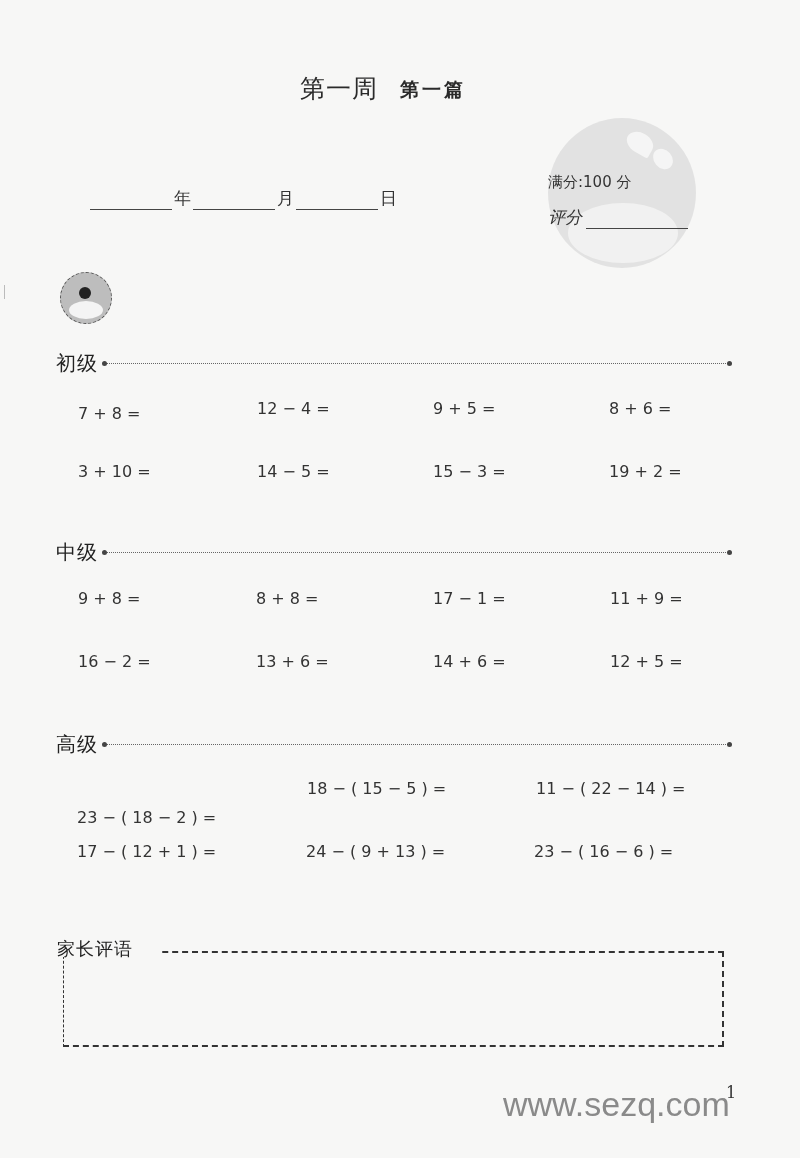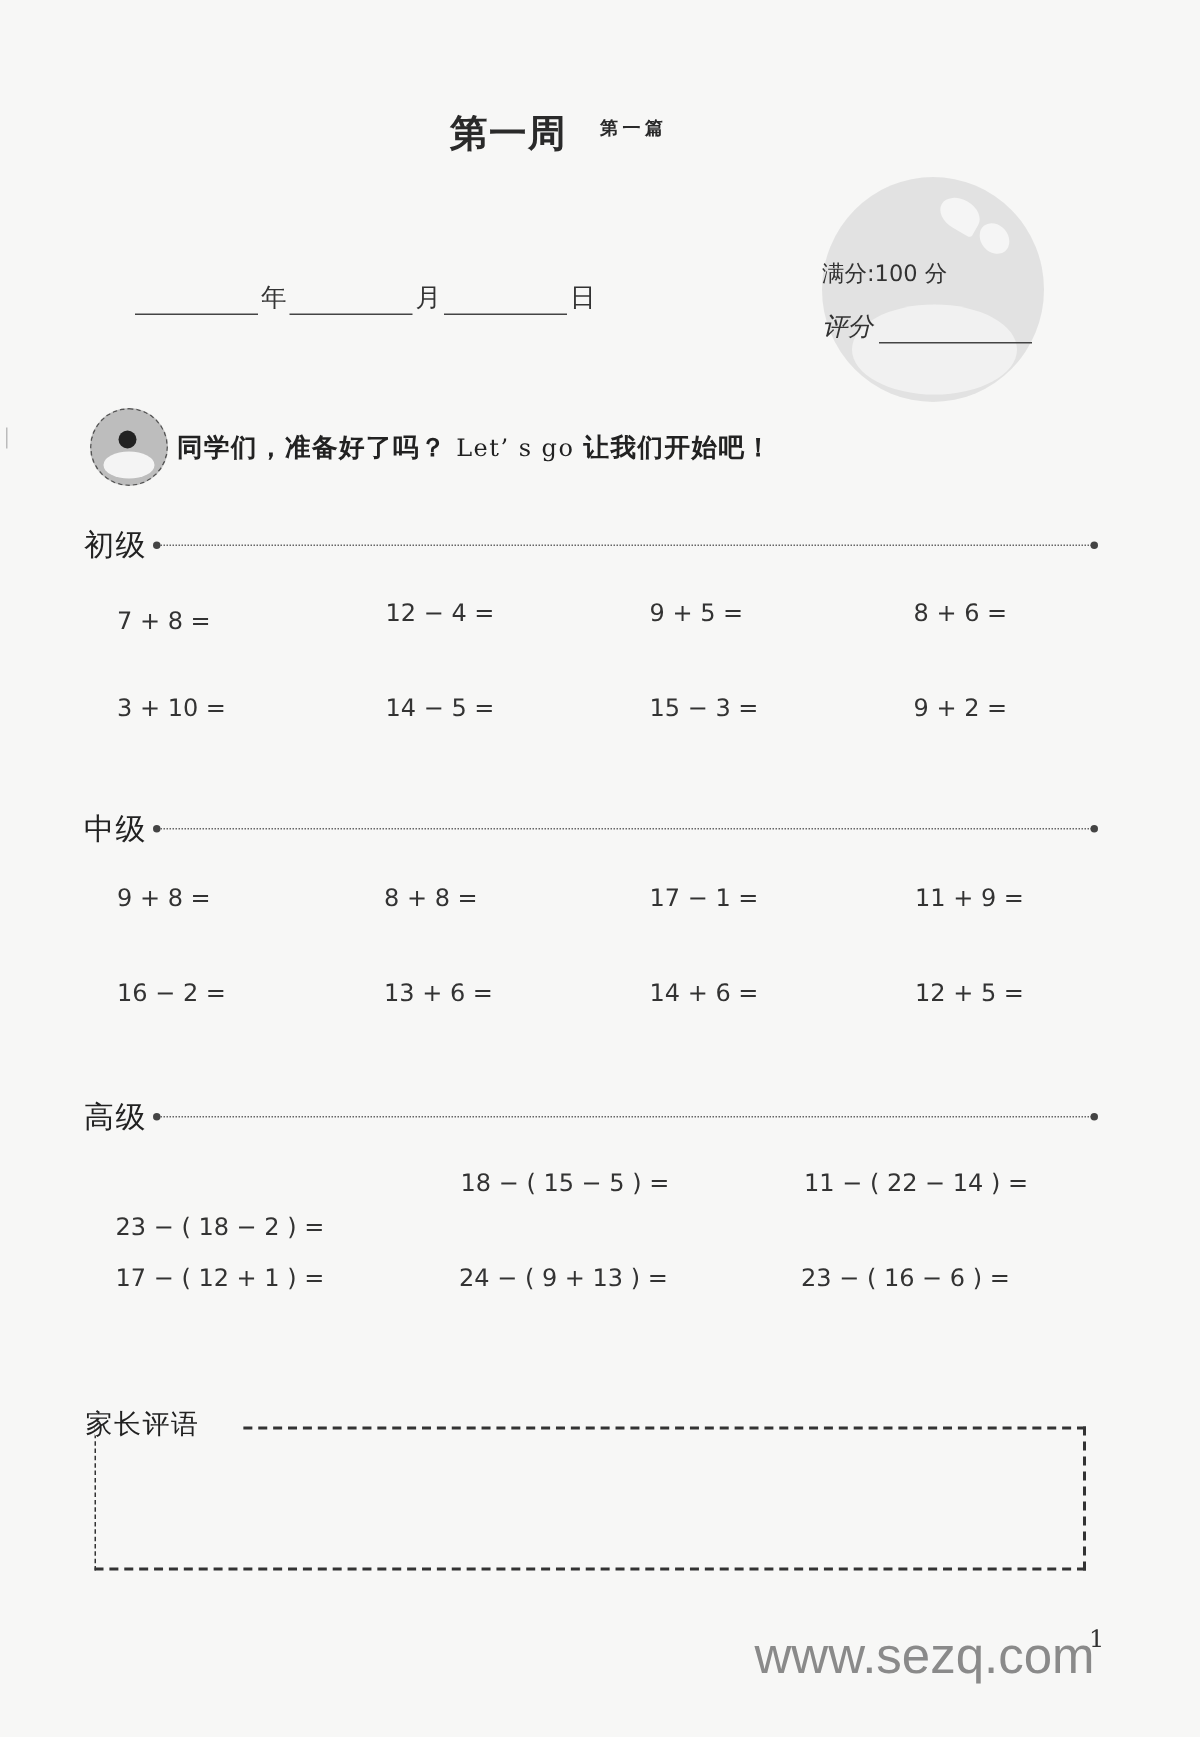--- a/index.html
+++ b/index.html
@@ -2,22 +2,22 @@
 <html><head>
 <meta charset="utf-8">
 <style>
   html, body { margin:0; padding:0; }
   body {
     width:800px; height:1158px; position:relative; overflow:hidden;
     background:#f7f7f6;
     font-family:"DejaVu Sans", sans-serif; color:#333;
   }
   .abs { position:absolute; }
-  .title { left:300px; top:72px; font-size:25px; font-weight:bold; color:#2a2a2a; letter-spacing:1px; }
-  .subtitle { left:400px; top:77px; font-size:12px; font-weight:bold; color:#2a2a2a; letter-spacing:3px; font-family:Liberation Sans, sans-serif; }
+  .title { left:300px; top:72px; font-size:25px; font-weight:normal; color:#2a2a2a; letter-spacing:1px; }
+  .subtitle { left:400px; top:77px; font-size:19px; font-weight:bold; color:#2a2a2a; letter-spacing:3px; font-family:Liberation Sans, sans-serif; }
 
   
   .mascot-bg {
     left:548px; top:118px; width:148px; height:150px; border-radius:50%;
     background:#dcdcdc; opacity:.75;
   }
   .mascot-bg .ear1 { position:absolute; left:78px; top:15px; width:28px; height:20px; background:#f5f5f5; border-radius:50% 50% 10% 50%; transform:rotate(30deg); }
   .mascot-bg .ear2 { position:absolute; left:104px; top:32px; width:22px; height:18px; background:#f5f5f5; border-radius:50%; transform:rotate(50deg); }
   .mascot-bg .face { position:absolute; left:20px; top:85px; width:110px; height:60px; background:#f0f0f0; border-radius:50%; }
 
@@ -90,37 +90,34 @@
 <div class="abs score-get">
   <span>评分</span>
   <span class="blank"></span>
 </div>
 
 <div class="abs intro">
   <div class="avatar">
     <div class="muzzle"></div>
       <div class="eye"></div>
   </div>
-  <div class="intro-text">
-    <span>同学们，准备好了吗？</span><span class="en"> Let’ s go </span><span>让我们开始吧！</span>
-  </div>
 </div>
 
 <div class="abs section-head" style="top:350px">
   <span class="section-label">初级</span>
   <span class="section-rule"></span>
 </div>
 <div class="abs problem" style="left:78px;top:404px">7 + 8 =</div>
 <div class="abs problem" style="left:257px;top:399px">12 − 4 =</div>
 <div class="abs problem" style="left:433px;top:399px">9 + 5 =</div>
 <div class="abs problem" style="left:609px;top:399px">8 + 6 =</div>
 <div class="abs problem" style="left:78px;top:462px">3 + 10 =</div>
 <div class="abs problem" style="left:257px;top:462px">14 − 5 =</div>
 <div class="abs problem" style="left:433px;top:462px">15 − 3 =</div>
-<div class="abs problem" style="left:609px;top:462px">9 + 2 =</div>
+<div class="abs problem" style="left:609px;top:462px">19 + 2 =</div>
 
 <div class="abs section-head" style="top:539px">
   <span class="section-label">中级</span>
   <span class="section-rule"></span>
 </div>
 <div class="abs problem" style="left:78px;top:589px">9 + 8 =</div>
 <div class="abs problem" style="left:256px;top:589px">8 + 8 =</div>
 <div class="abs problem" style="left:433px;top:589px">17 − 1 =</div>
 <div class="abs problem" style="left:610px;top:589px">11 + 9 =</div>
 <div class="abs problem" style="left:78px;top:652px">16 − 2 =</div>

